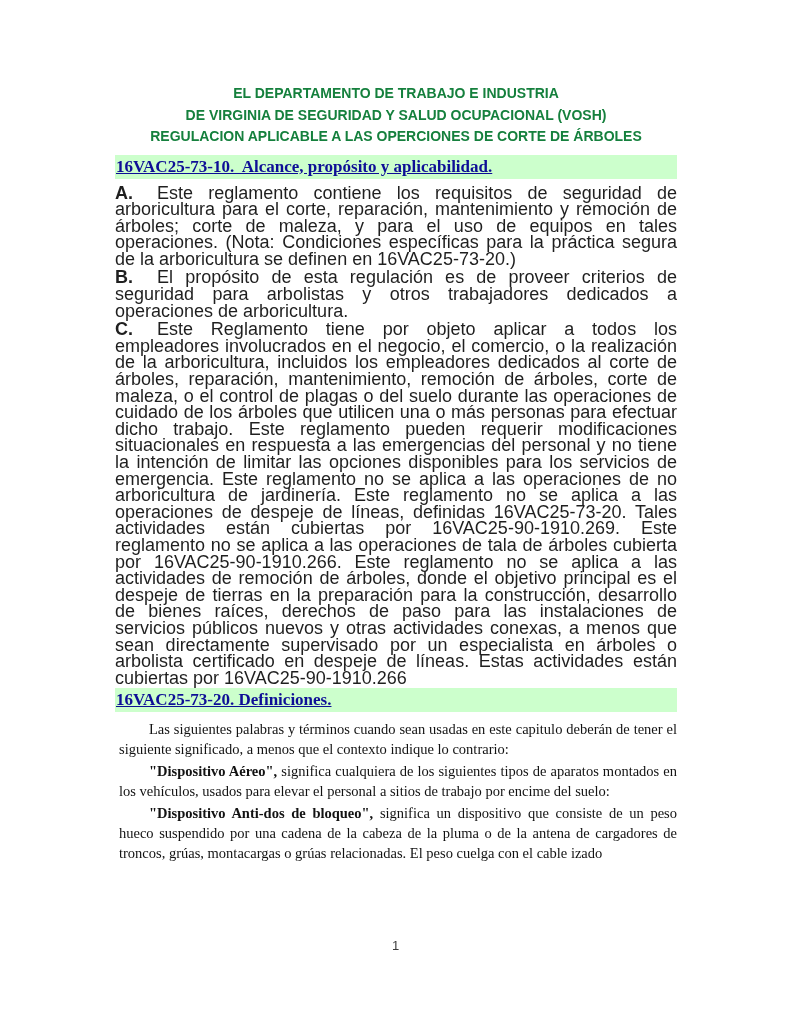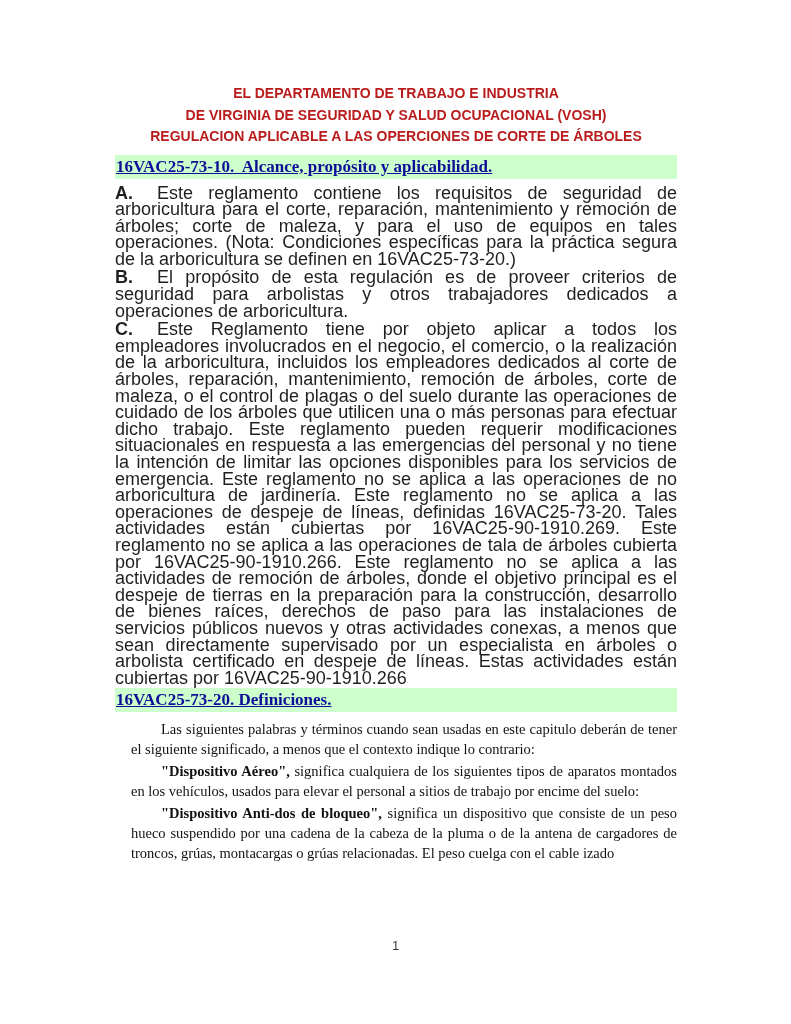--- a/index.html
+++ b/index.html
@@ -2,40 +2,40 @@
 <html><head>
 <meta charset="utf-8">
 <style>
   html,body{margin:0;padding:0;background:#ffffff;}
   .page{
     width:791px;height:1024px;position:relative;background:#ffffff;
     box-sizing:border-box;padding:83px 114px 0 115px;overflow:hidden;
   }
   .doc-header{
     font-family:"Liberation Sans",sans-serif;font-weight:bold;
-    font-size:14px;line-height:21.5px;color:#b91c1c;text-align:center;
+    font-size:14px;line-height:21.5px;color:#15803d;text-align:center;
   }
   .section-band{
     background:#ccffcc;margin-top:7px;padding:2px 2px 3px 1px;
   }
   .section-band.tight{margin-top:2px;}
   .section-heading-text{
     font-family:"Liberation Serif",serif;font-weight:bold;
     font-size:17px;line-height:19px;color:#0e0e96;
     text-decoration:underline;white-space:pre-wrap;
   }
   .sans{
     font-family:"Liberation Sans",sans-serif;font-size:18px;line-height:16.6px;
     color:#1f1f1f;text-align:justify;margin:2px 0 0 0;
   }
   .sans.first{margin-top:6px;}
   .para-label{font-weight:bold;display:inline-block;width:42px;}
   .serif{
     font-family:"Liberation Serif",serif;font-size:14.5px;line-height:20px;
-    color:#121212;text-align:justify;margin:2px 0 0 16px;
+    color:#121212;text-align:justify;margin:2px 0 0 4px;
   }
   .serif.intro{margin-top:7px;}
   .indent{text-indent:30px;}
   .term{font-weight:bold;}
   .def-list{margin:2px 0 0 41px;}
   .def-list .serif{margin:0 0 2px 0;}
   .page-number{
     position:absolute;bottom:71px;left:0;right:0;text-align:center;
     font-family:"Liberation Sans",sans-serif;font-size:13px;color:#3c3c3c;
   }

